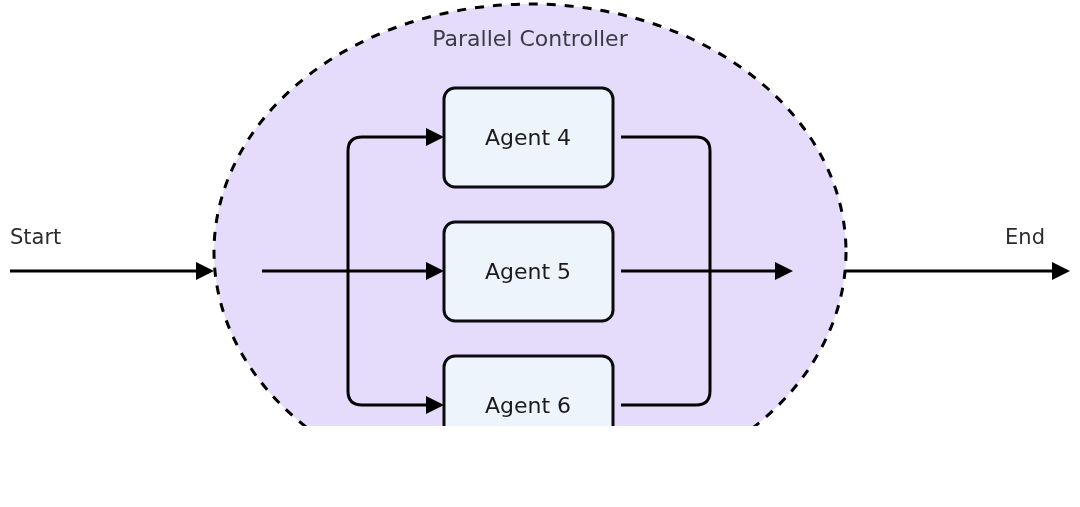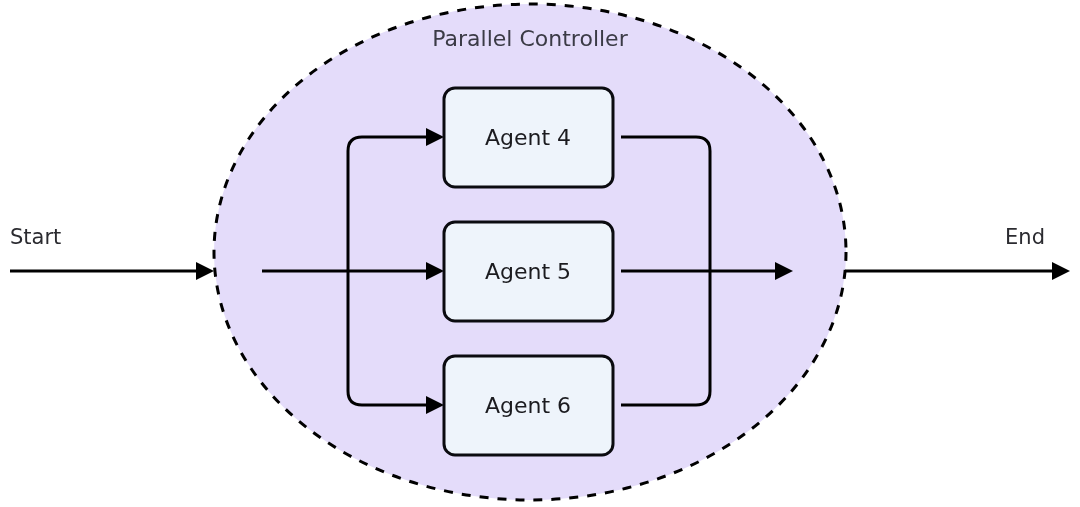--- a/index.html
+++ b/index.html
@@ -7,21 +7,21 @@
     margin: 0;
     padding: 0;
     background: #ffffff;
   }
   body {
     font-family: "DejaVu Sans", sans-serif;
   }
   #diagram-root {
     position: relative;
     width: 1080px;
-    height: 507px;
+    height: 426px;
     background: #ffffff;
     overflow: hidden;
   }
   svg#diagram-canvas {
     position: absolute;
     top: 0;
     left: 0;
     width: 1080px;
     height: 507px;
     display: block;

